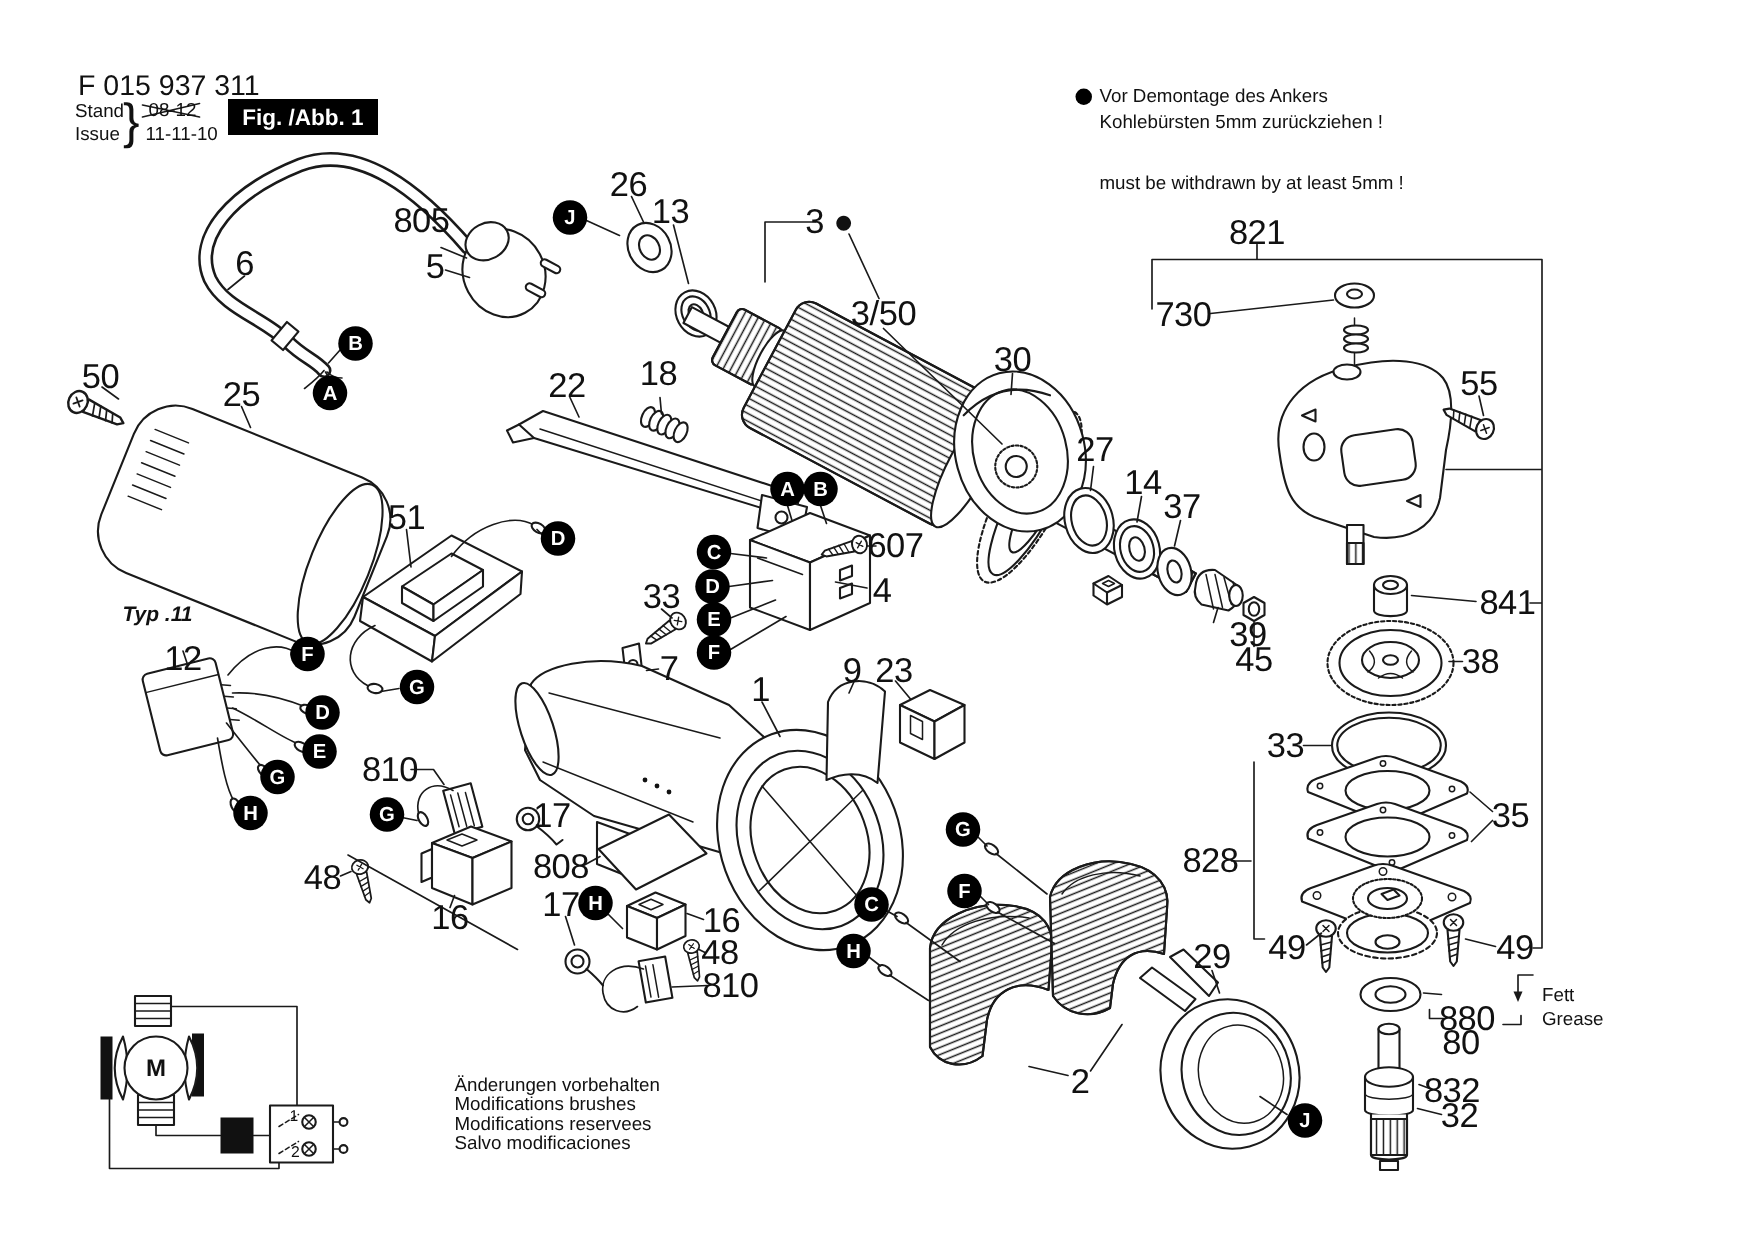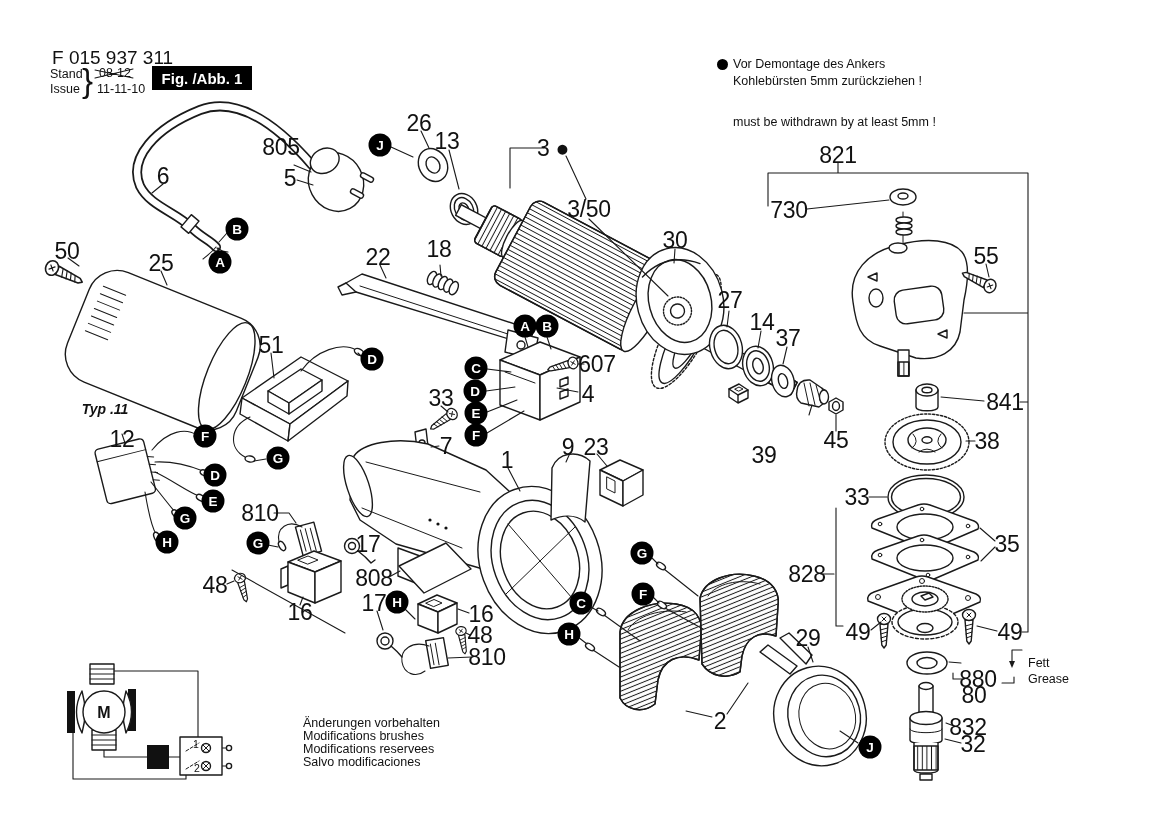--- a/index.html
+++ b/index.html
@@ -469,21 +469,21 @@
       <div class="lbl" style="left: 419px; top: 123px;">26</div>
       <div class="lbl" style="left: 447px; top: 141px;">13</div>
       <div class="lbl" style="left: 553px; top: 148px;">3 ●</div>
       <div class="lbl" style="left: 589px; top: 209px;">3/50</div>
       <div class="lbl" style="left: 378px; top: 257px;">22</div>
       <div class="lbl" style="left: 439px; top: 249px;">18</div>
       <div class="lbl" style="left: 675px; top: 240px;">30</div>
       <div class="lbl" style="left: 730px; top: 300px;">27</div>
       <div class="lbl" style="left: 762px; top: 322px;">14</div>
       <div class="lbl" style="left: 788px; top: 338px;">37</div>
-      <div class="lbl" style="left: 764px; top: 423px; margin-top: 32px;">39</div>
+      <div class="lbl" style="left: 832px; top: 423px;">39</div>
       <div class="lbl" style="left: 836px; top: 440px;">45</div>
       <div class="lbl" style="left: 838px; top: 155px;">821</div>
       <div class="lbl" style="left: 789px; top: 210px;">730</div>
       <div class="lbl" style="left: 986px; top: 256px;">55</div>
       <div class="lbl" style="left: 1005px; top: 402px;">841</div>
       <div class="lbl" style="left: 987px; top: 441px;">38</div>
       <div class="lbl" style="left: 857px; top: 497px;">33</div>
       <div class="lbl" style="left: 1007px; top: 544px;">35</div>
       <div class="lbl" style="left: 807px; top: 574px;">828</div>
       <div class="lbl" style="left: 858px; top: 632px;">49</div>

